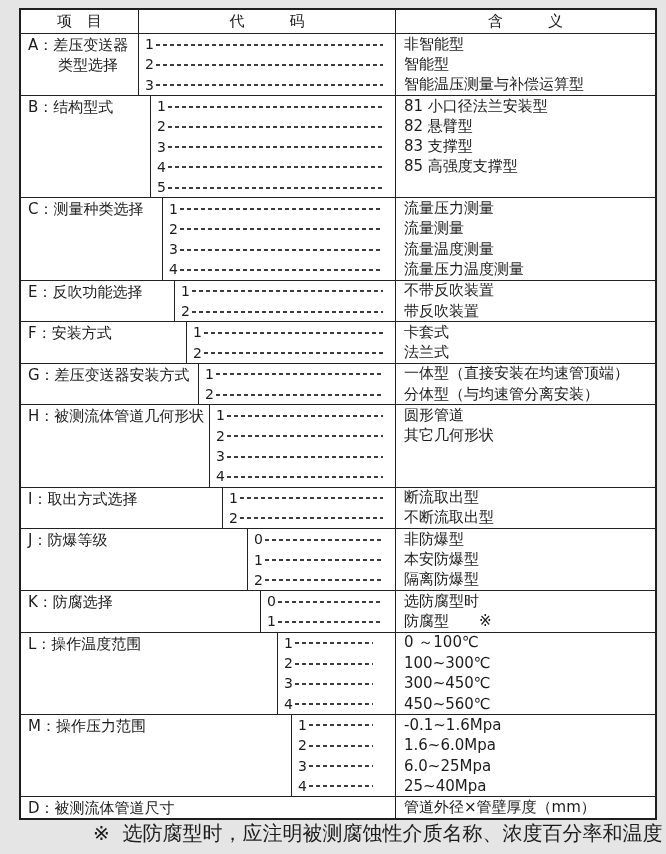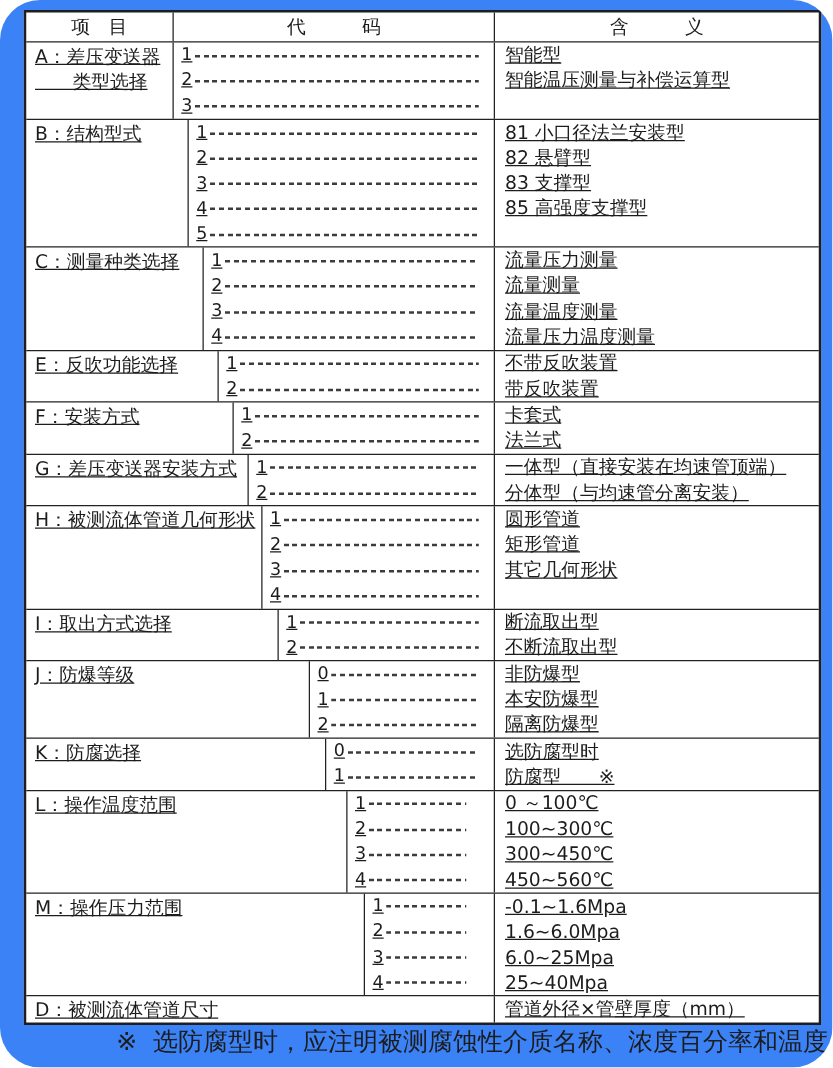--- a/index.html
+++ b/index.html
@@ -1,31 +1,31 @@
 <!DOCTYPE html>
 <html><head>
 <meta charset="utf-8">
 <style>
   html,body{margin:0;padding:0;}
   body{
     width:666px;height:854px;background:#ffffff;
     font-family:"DejaVu Sans","Liberation Sans",sans-serif;
     color:#1c1c1c;
   }
-  .page{position:relative;width:666px;height:854px;background:#3b82f6;overflow:hidden;border-radius:32px;}
+  .page{position:relative;width:666px;height:854px;background:#e5e5e5;overflow:hidden;}
   .code-table{
     position:absolute;left:19px;top:8px;width:638px;
     border:2px solid #1e1e1e;box-sizing:border-box;background:#fff;
   }
   .hdr{display:flex;height:23px;}
   .hdr .h{display:flex;align-items:center;justify-content:center;font-size:15px;box-sizing:border-box;}
   .h-item{width:117px;}
   .h-code{width:257px;border-left:1.5px solid #222;}
   .h-mean{flex:1;border-left:1.5px solid #222;}
-  .section{display:flex;border-top:1.5px solid #222;align-items:stretch;text-decoration:underline;}
+  .section{display:flex;border-top:1.5px solid #222;align-items:stretch;}
   .item{
     flex:0 0 var(--ind);box-sizing:border-box;
     padding:1px 2px 0 7px;font-size:15px;line-height:20.3px;
     white-space:pre-line;overflow:hidden;
   }
   .codes{
     flex:0 0 calc(374px - var(--ind));box-sizing:border-box;
     border-left:1.5px solid #222;display:flex;flex-direction:column;
   }
   .code-line{height:20.3px;display:flex;align-items:center;padding-left:6px;}
@@ -63,20 +63,21 @@
         <div class="code-line">
             <span class="digit">2</span>
             <span class="dash"></span>
           </div>
         <div class="code-line">
             <span class="digit">3</span>
             <span class="dash"></span>
           </div>
       </div>
       <div class="means">
+        <div class="mean-line">非智能型</div>
         <div class="mean-line">智能型</div>
         <div class="mean-line">智能温压测量与补偿运算型</div>
       </div>
     </div>
 
     <div class="section" style="--ind:129px">
       <div class="item">B：结构型式</div>
       <div class="codes">
         <div class="code-line">
             <span class="digit">1</span>
@@ -204,21 +205,20 @@
             <span class="digit">3</span>
             <span class="dash"></span>
           </div>
         <div class="code-line">
             <span class="digit">4</span>
             <span class="dash"></span>
           </div>
       </div>
       <div class="means">
         <div class="mean-line">圆形管道</div>
-        <div class="mean-line">矩形管道</div>
         <div class="mean-line">其它几何形状</div>
       </div>
     </div>
 
     <div class="section" style="--ind:201px">
       <div class="item">I：取出方式选择</div>
       <div class="codes">
         <div class="code-line">
             <span class="digit">1</span>
             <span class="dash"></span>

